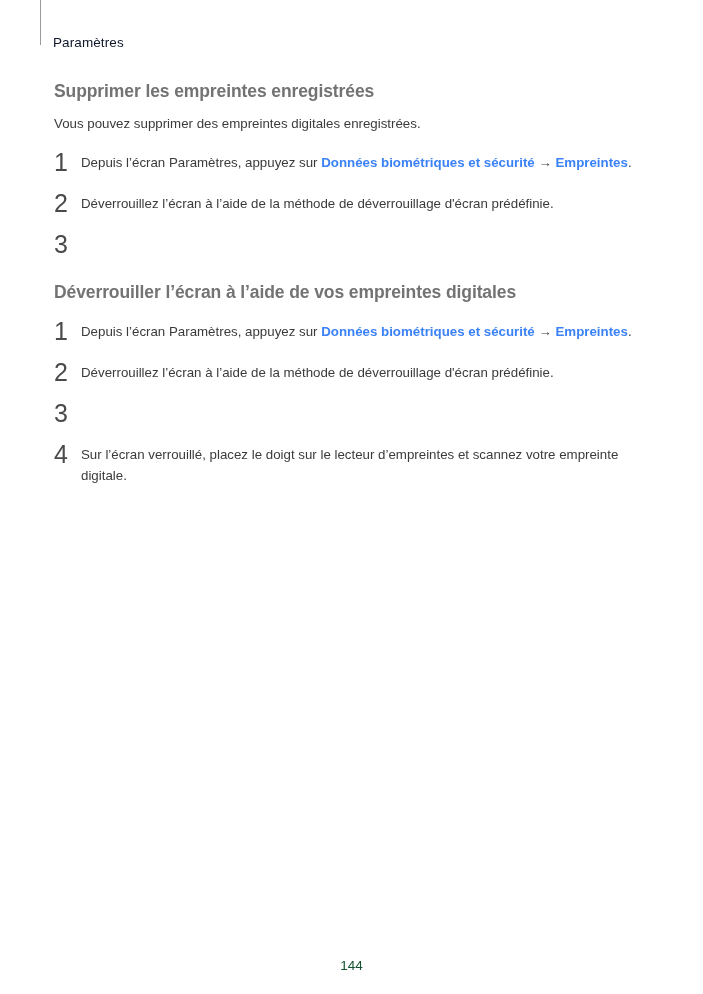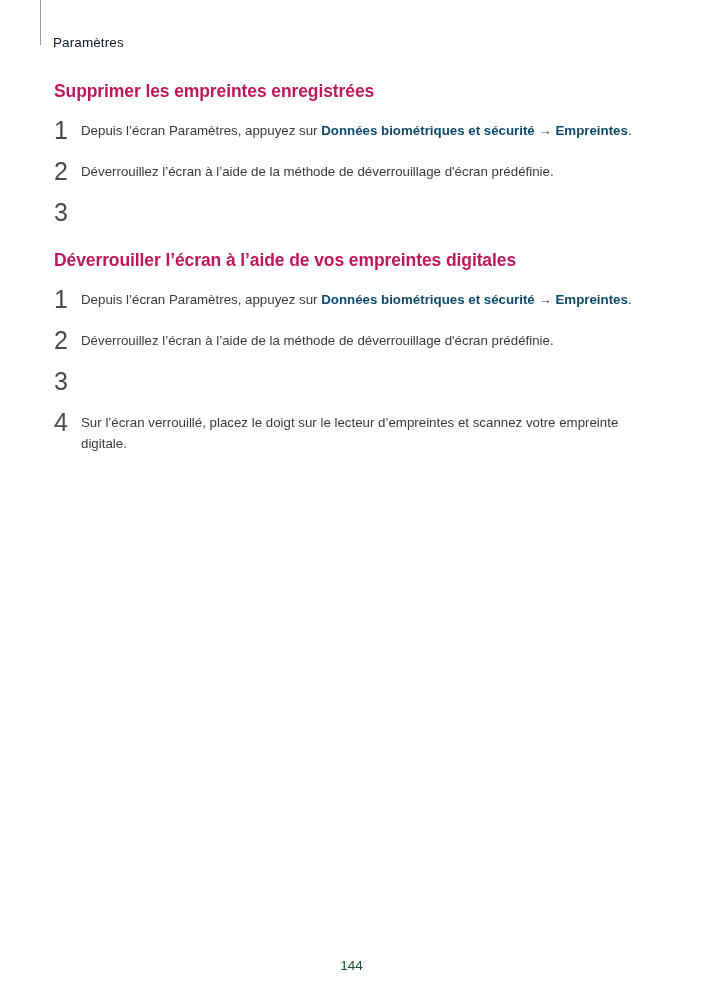--- a/index.html
+++ b/index.html
@@ -27,21 +27,21 @@
   .content {
     position: absolute;
     left: 54px; top: 81px;
     width: 580px;
   }
   .section { margin: 0; }
   .section + .section { margin-top: 25px; }
   .section-title {
     font-size: 17.5px;
     font-weight: bold;
-    color: #be185d;
+    color: #737373;
     margin: 0;
     letter-spacing: -0.1px;
   }
   .intro {
     font-size: 13.3px;
     line-height: 20px;
     color: #3b3b3b;
     margin: 12px 0 0 0;
   }
   .steps { margin-top: 4px; }
@@ -57,40 +57,41 @@
     line-height: 26px;
     font-weight: 300;
     color: #4a4a4a;
   }
   .step-text {
     font-size: 13.3px;
     line-height: 21px;
     padding-top: 3px;
     color: #3b3b3b;
   }
-  .step-text b { color: #0c4a6e; }
+  .step-text b { color: #3b82f6; }
   .page-footer {
     position: absolute;
     left: 0; right: 0;
     top: 958px;
     text-align: center;
     font-size: 13.5px;
     color: #14532d;
   }
 </style>
 </head>
 <body>
 
 <div class="vrule"></div>
 <div class="header-label">Paramètres</div>
 
 <div class="content">
 
   <div class="section">
     <h2 class="section-title">Supprimer les empreintes enregistrées</h2>
+    <p class="intro">Vous pouvez supprimer des empreintes digitales enregistrées.</p>
     <div class="steps">
         <div class="step">
           <span class="step-num">1</span>
           <div class="step-text"><span>Depuis l’écran Paramètres, appuyez sur </span><b>Données biométriques et sécurité</b><span> → </span><b>Empreintes</b><span>.</span></div>
         </div>
         <div class="step">
           <span class="step-num">2</span>
           <div class="step-text"><span>Déverrouillez l’écran à l’aide de la méthode de déverrouillage d'écran prédéfinie.</span></div>
         </div>
         <div class="step">

